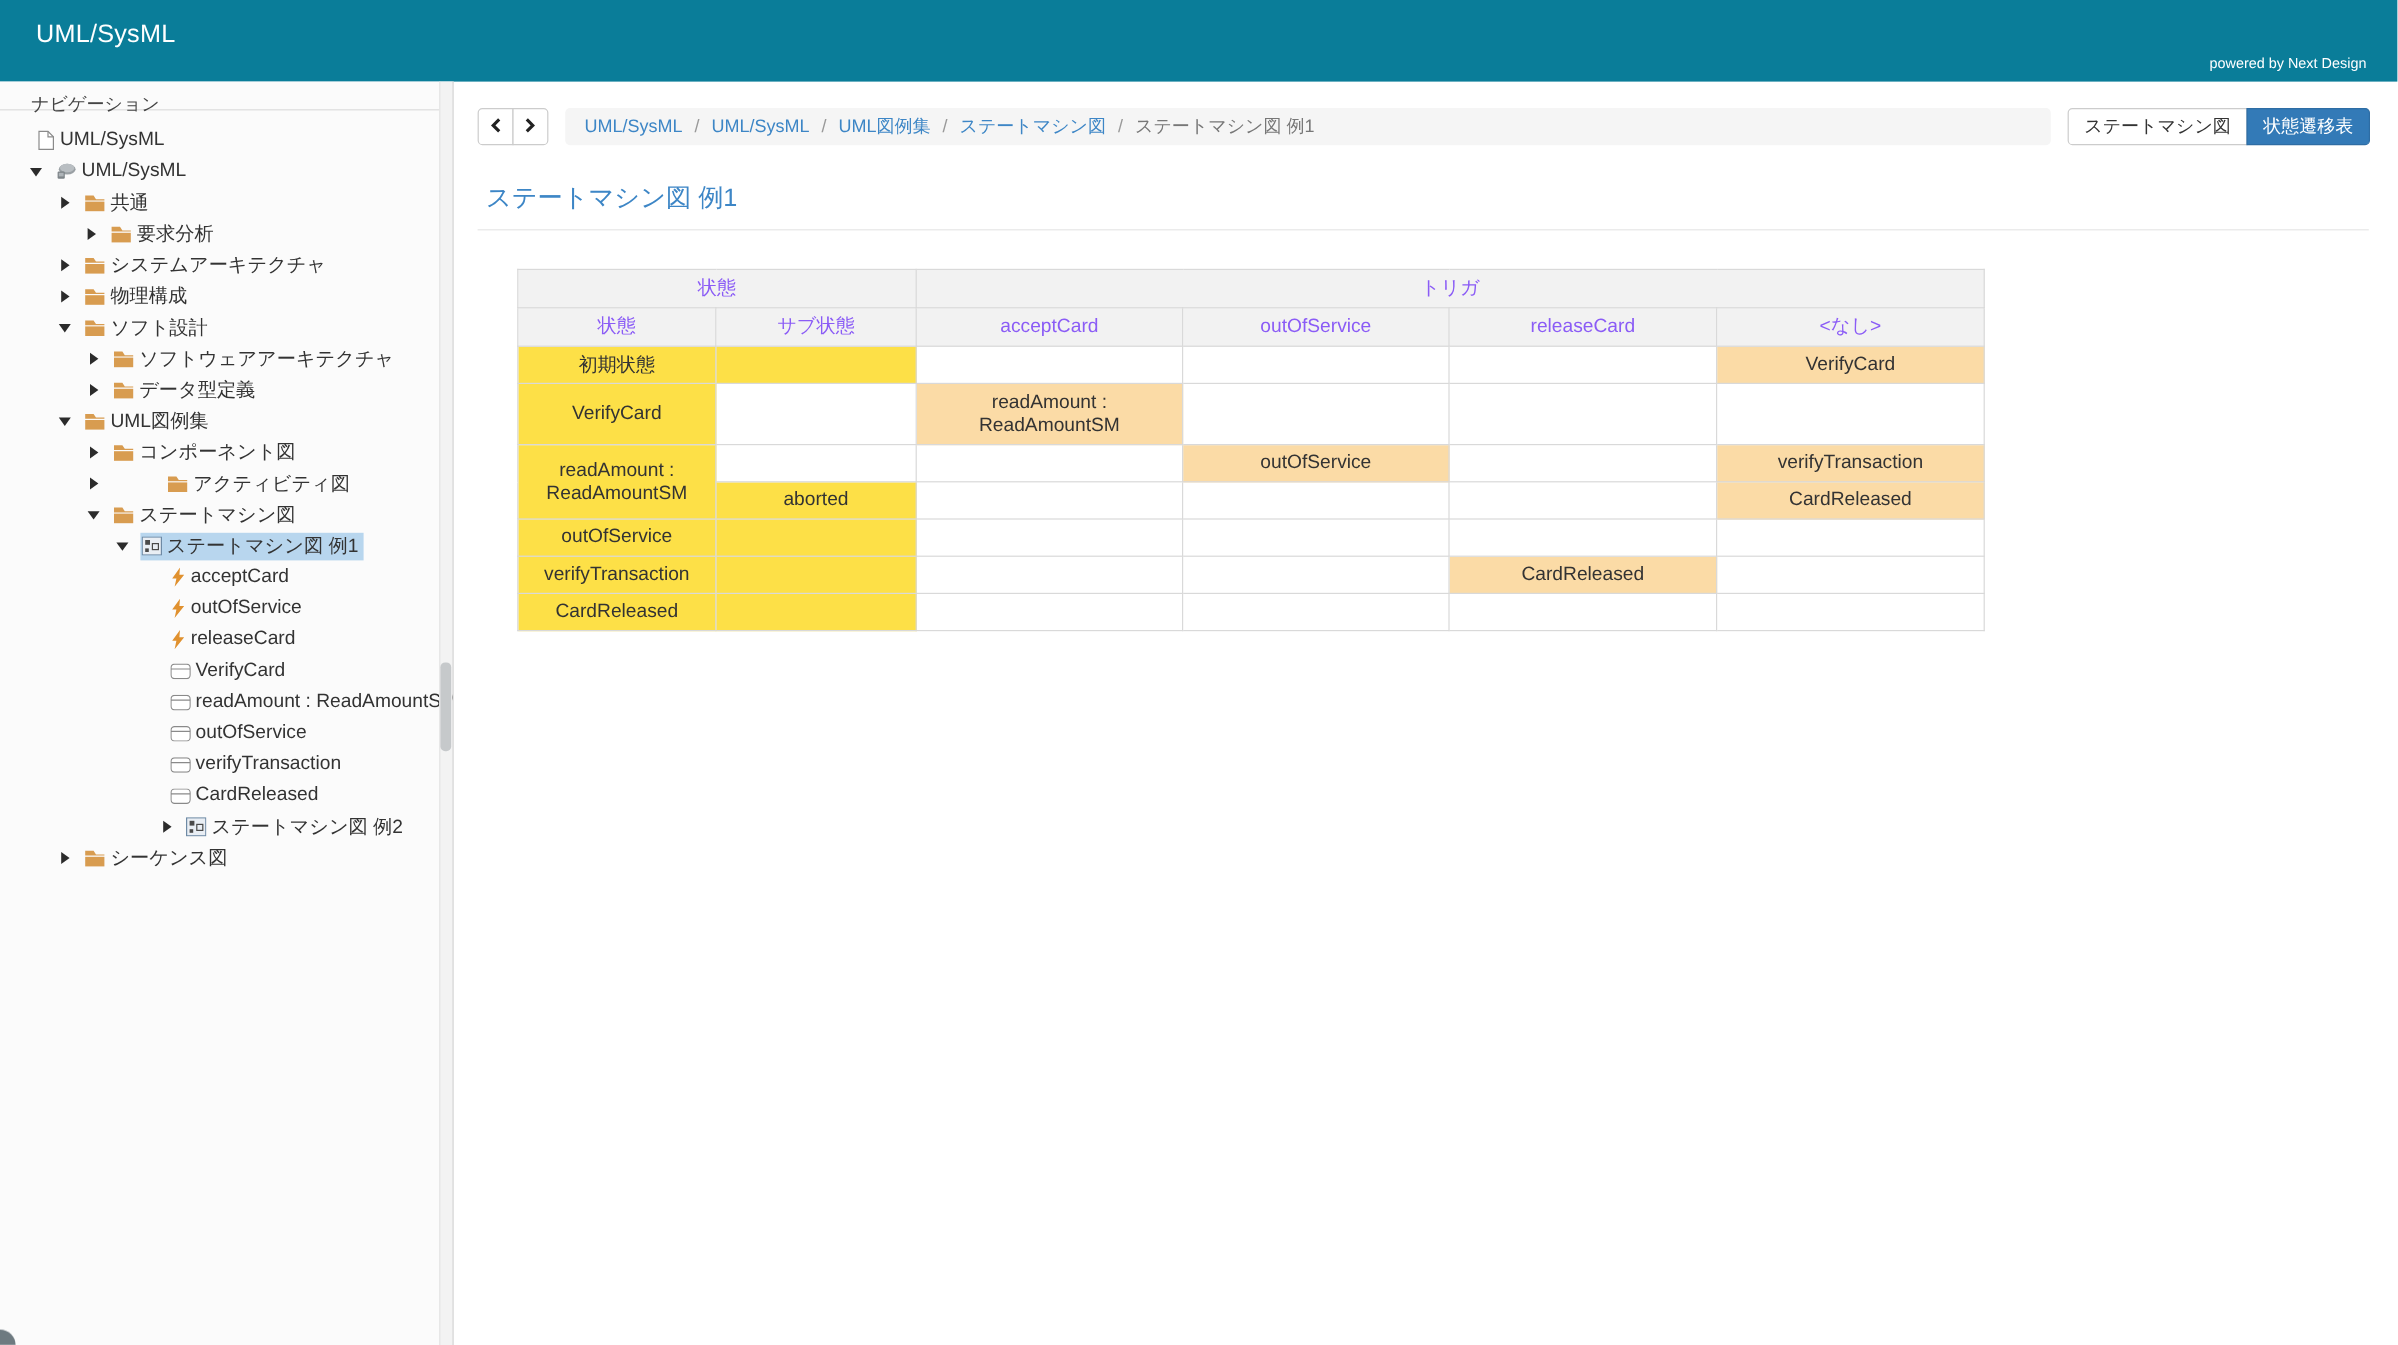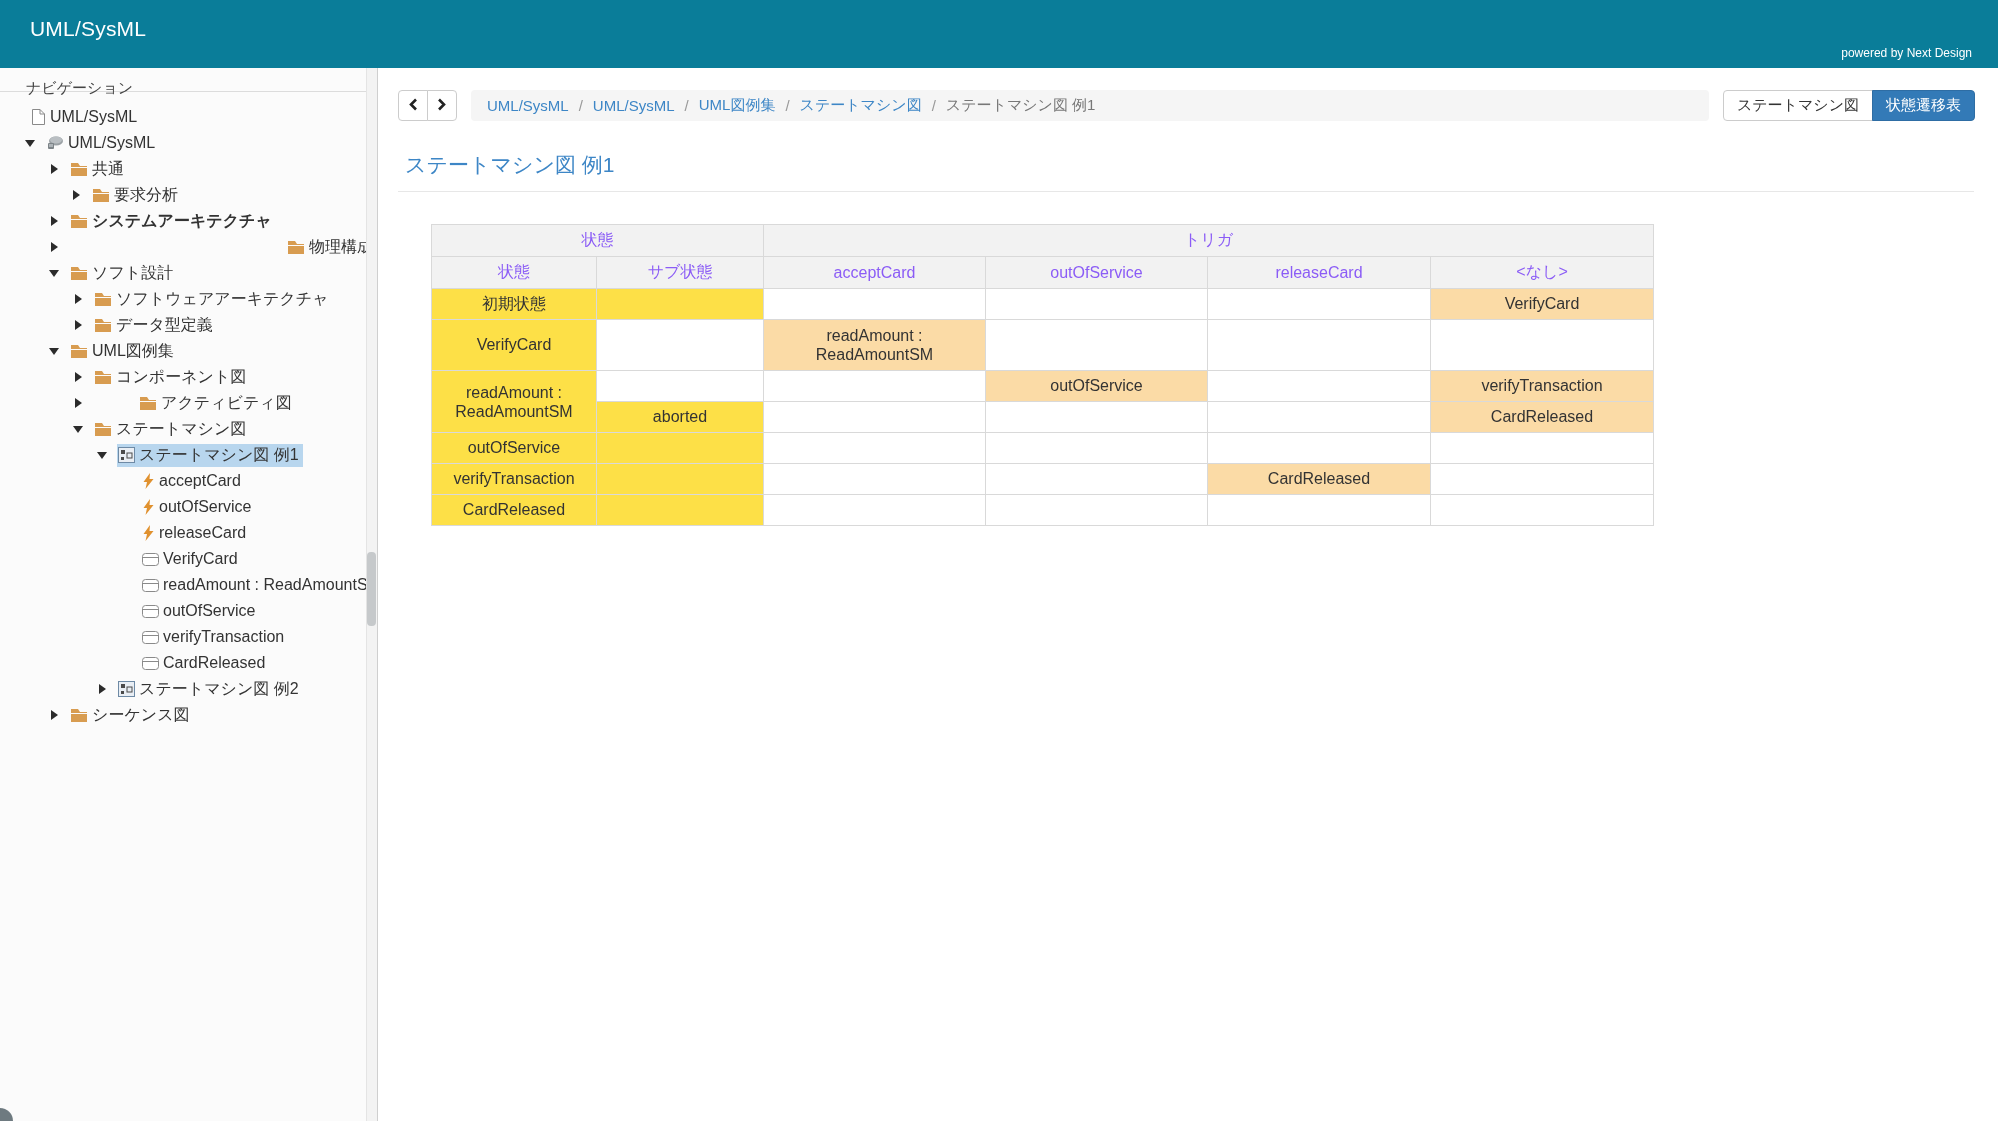--- a/index.html
+++ b/index.html
@@ -134,35 +134,35 @@
           <span class="tree-node">
             <span class="tree-icon">
               <svg width="18" height="15" viewBox="0 0 18 15">
                 <path d="M1 1 h7 l2 3 h7 v1 h-16 z" fill="#d89c50"></path>
                 <rect x="1" y="6" width="16" height="8" fill="#d89c50"></rect>
               </svg>
             </span>
             <span class="tree-label">要求分析</span>
           </span>
         </div>
-        <div class="tree-item" style="padding-left: 49px; font-weight: bold;">
+        <div class="tree-item" style="padding-left: 49px;">
           <span class="tree-arrow">
             <span class="tri-right"></span>
           </span>
           <span class="tree-node">
             <span class="tree-icon">
               <svg width="18" height="15" viewBox="0 0 18 15">
                 <path d="M1 1 h7 l2 3 h7 v1 h-16 z" fill="#d89c50"></path>
                 <rect x="1" y="6" width="16" height="8" fill="#d89c50"></rect>
               </svg>
             </span>
             <span class="tree-label">システムアーキテクチャ</span>
           </span>
         </div>
-        <div class="tree-item" style="padding-left: 49px; justify-content: space-between;">
+        <div class="tree-item" style="padding-left: 49px;">
           <span class="tree-arrow">
             <span class="tri-right"></span>
           </span>
           <span class="tree-node">
             <span class="tree-icon">
               <svg width="18" height="15" viewBox="0 0 18 15">
                 <path d="M1 1 h7 l2 3 h7 v1 h-16 z" fill="#d89c50"></path>
                 <rect x="1" y="6" width="16" height="8" fill="#d89c50"></rect>
               </svg>
             </span>
@@ -369,21 +369,21 @@
           <span class="tree-node">
             <span class="tree-icon">
               <svg width="17" height="13" viewBox="0 0 17 13">
                 <rect x="0.5" y="0.5" width="16" height="12" rx="3" fill="#fff" stroke="#8a8a8a"></rect>
                 <line x1="0.5" y1="4.5" x2="16.5" y2="4.5" stroke="#8a8a8a"></line>
               </svg>
             </span>
             <span class="tree-label">CardReleased</span>
           </span>
         </div>
-        <div class="tree-item" style="padding-left: 97px;">
+        <div class="tree-item" style="padding-left: 97px; justify-content: center;">
           <span class="tree-arrow">
             <span class="tri-right"></span>
           </span>
           <span class="tree-node">
             <span class="tree-icon">
               <svg width="17" height="16" viewBox="0 0 17 16">
                 <rect x="0.5" y="0.5" width="16" height="15" fill="#e9eef4" stroke="#6e8aa5"></rect>
                 <rect x="3" y="3" width="4" height="4" fill="#4a4a4a"></rect>
                 <rect x="9" y="6" width="5" height="5" fill="none" stroke="#4a4a4a"></rect>
                 <rect x="3" y="10" width="3" height="3" fill="#4a4a4a"></rect>

